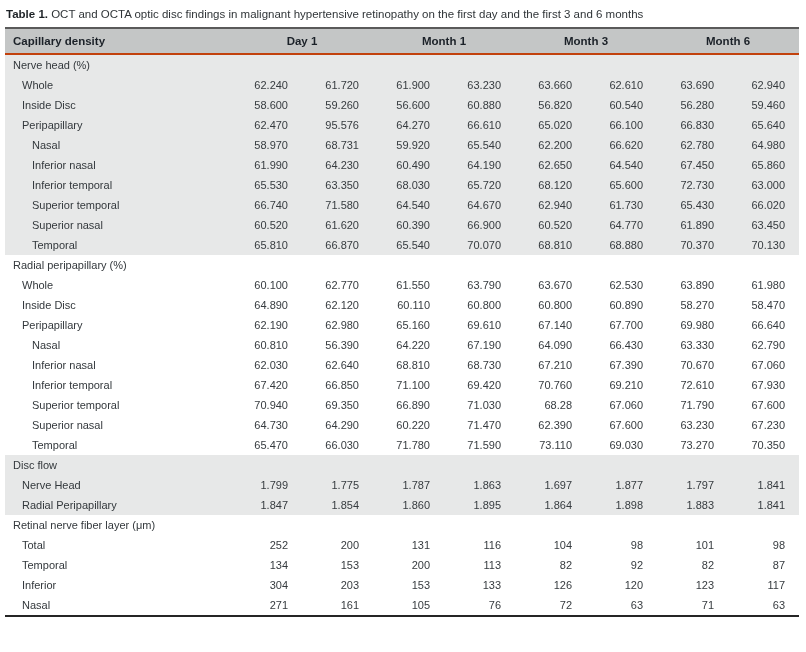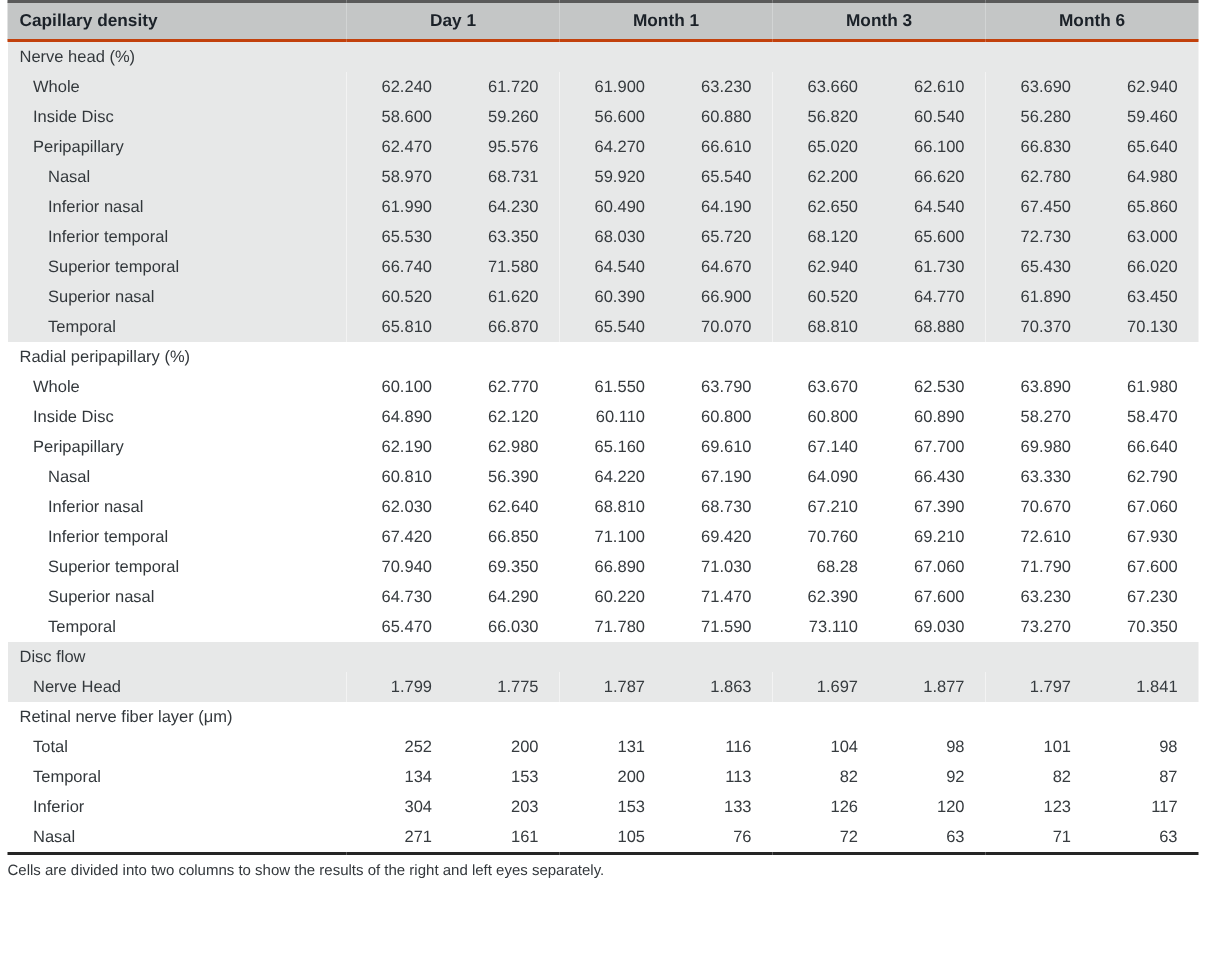--- a/index.html
+++ b/index.html
@@ -63,20 +63,23 @@
     padding-top:5px;
     font-size:10px;
     color:#33383c;
   }
 </style>
 </head>
 <body>
 
 <div class="page">
 
+  <div class="title">
+    <span class="title-label">Table 1.</span><span> OCT and OCTA optic disc findings in malignant hypertensive retinopathy on the first day and the first 3 and 6 months</span>
+  </div>
 
   <table>
     <colgroup>
       <col class="label-col">
       <col class="val-col">
         <col class="val-col">
       <col class="val-col">
         <col class="val-col">
       <col class="val-col">
         <col class="val-col">
@@ -304,20 +307,31 @@
           <td class="row-label indent-1">Nerve Head</td>
           <td class="val">1.799</td>
           <td class="val">1.775</td>
           <td class="val">1.787</td>
           <td class="val">1.863</td>
           <td class="val">1.697</td>
           <td class="val">1.877</td>
           <td class="val">1.797</td>
           <td class="val">1.841</td>
         </tr>
+        <tr class="data-row shaded">
+          <td class="row-label indent-1">Radial Peripapillary</td>
+          <td class="val">1.847</td>
+          <td class="val">1.854</td>
+          <td class="val">1.860</td>
+          <td class="val">1.895</td>
+          <td class="val">1.864</td>
+          <td class="val">1.898</td>
+          <td class="val">1.883</td>
+          <td class="val">1.841</td>
+        </tr>
         <tr class="section-row">
           <td colspan="9" class="section-label">Retinal nerve fiber layer (μm)</td>
         </tr>
         <tr class="data-row">
           <td class="row-label indent-1">Total</td>
           <td class="val">252</td>
           <td class="val">200</td>
           <td class="val">131</td>
           <td class="val">116</td>
           <td class="val">104</td>
@@ -354,15 +368,14 @@
           <td class="val">105</td>
           <td class="val">76</td>
           <td class="val">72</td>
           <td class="val">63</td>
           <td class="val">71</td>
           <td class="val">63</td>
         </tr>
       </tbody>
   </table>
 
-  <div class="footnote">Cells are divided into two columns to show the results of the right and left eyes separately.</div>
 
 </div>
 
 </body></html>

